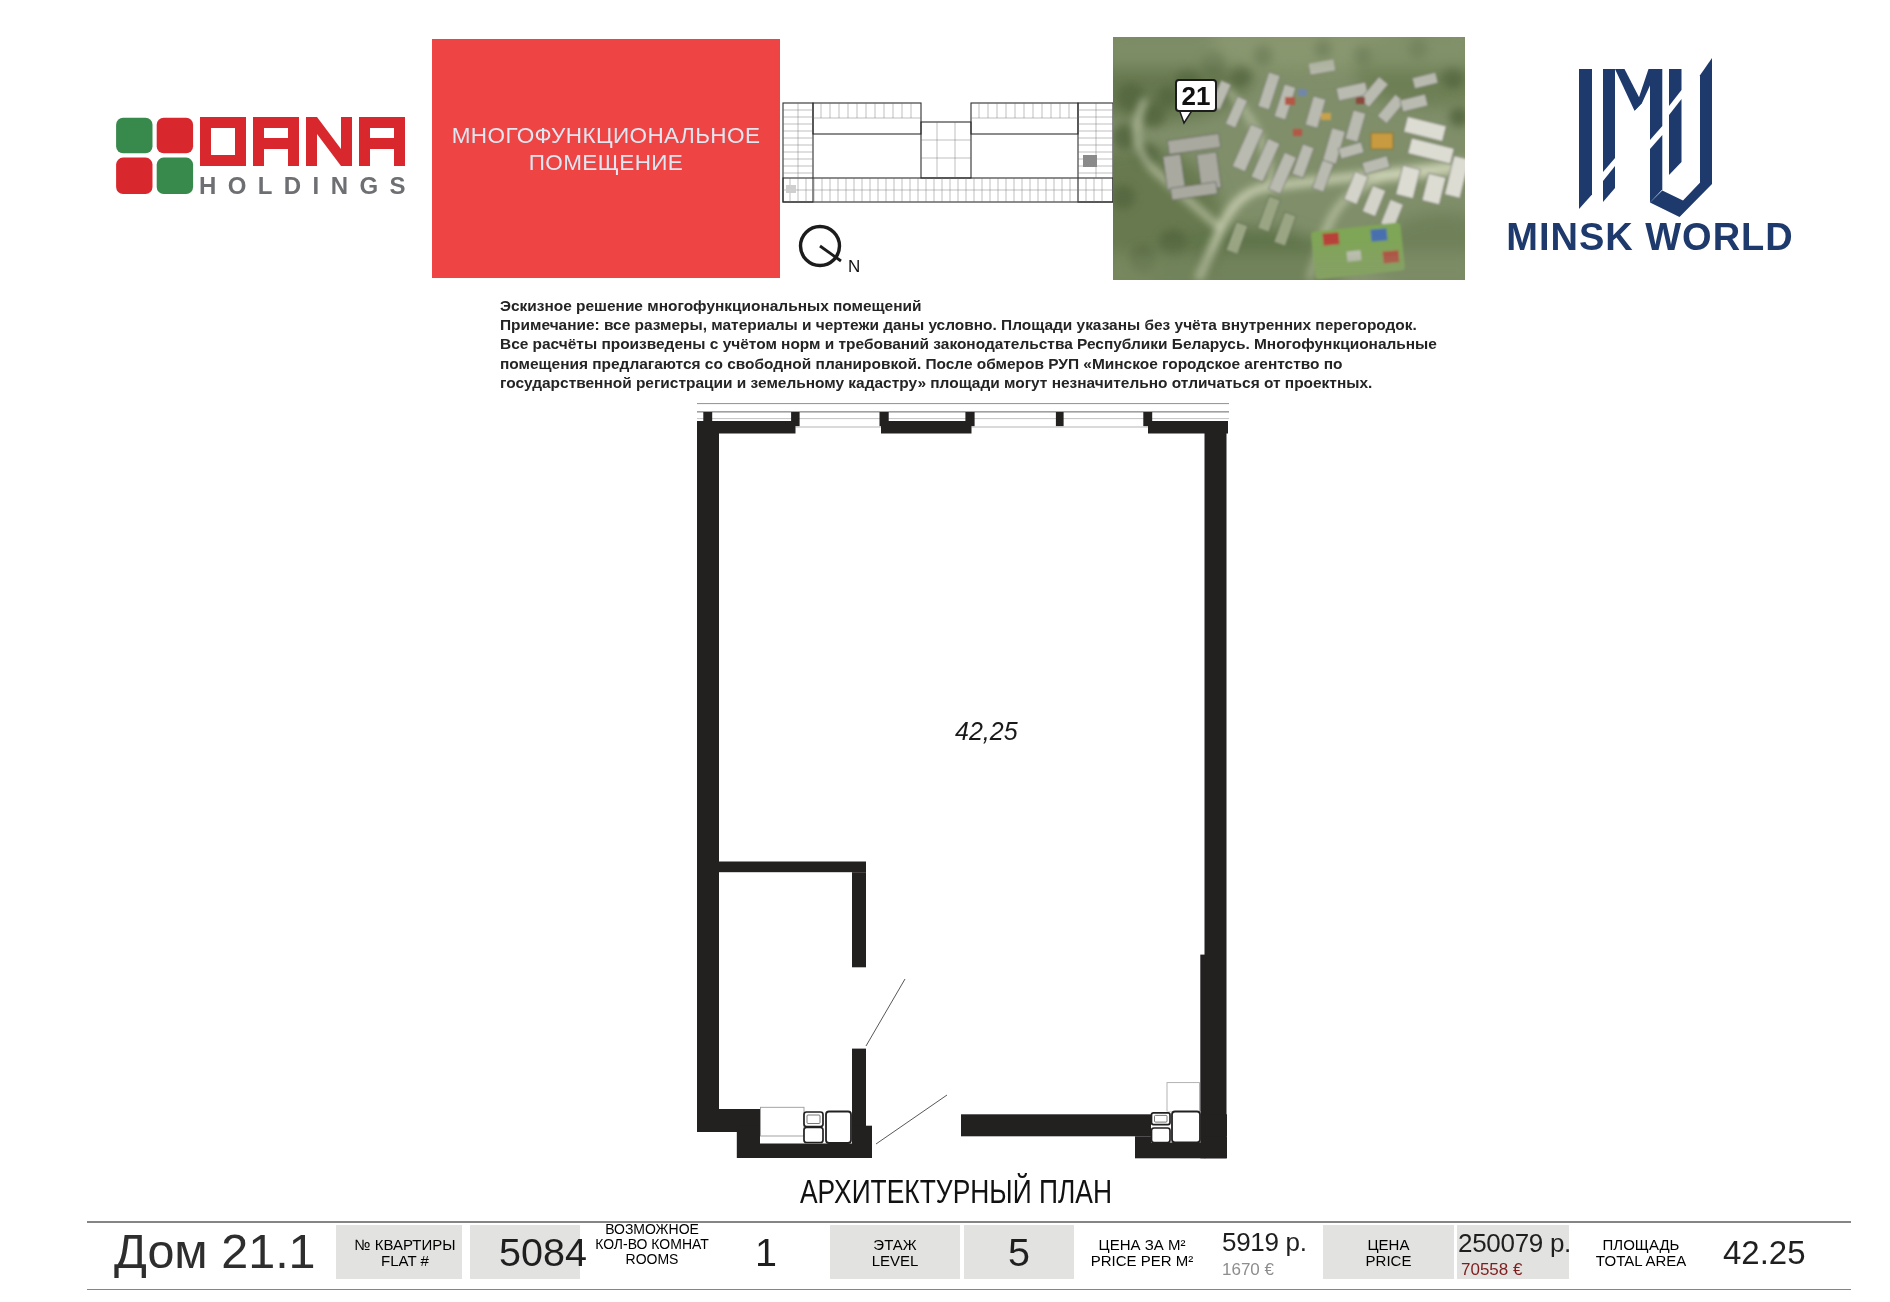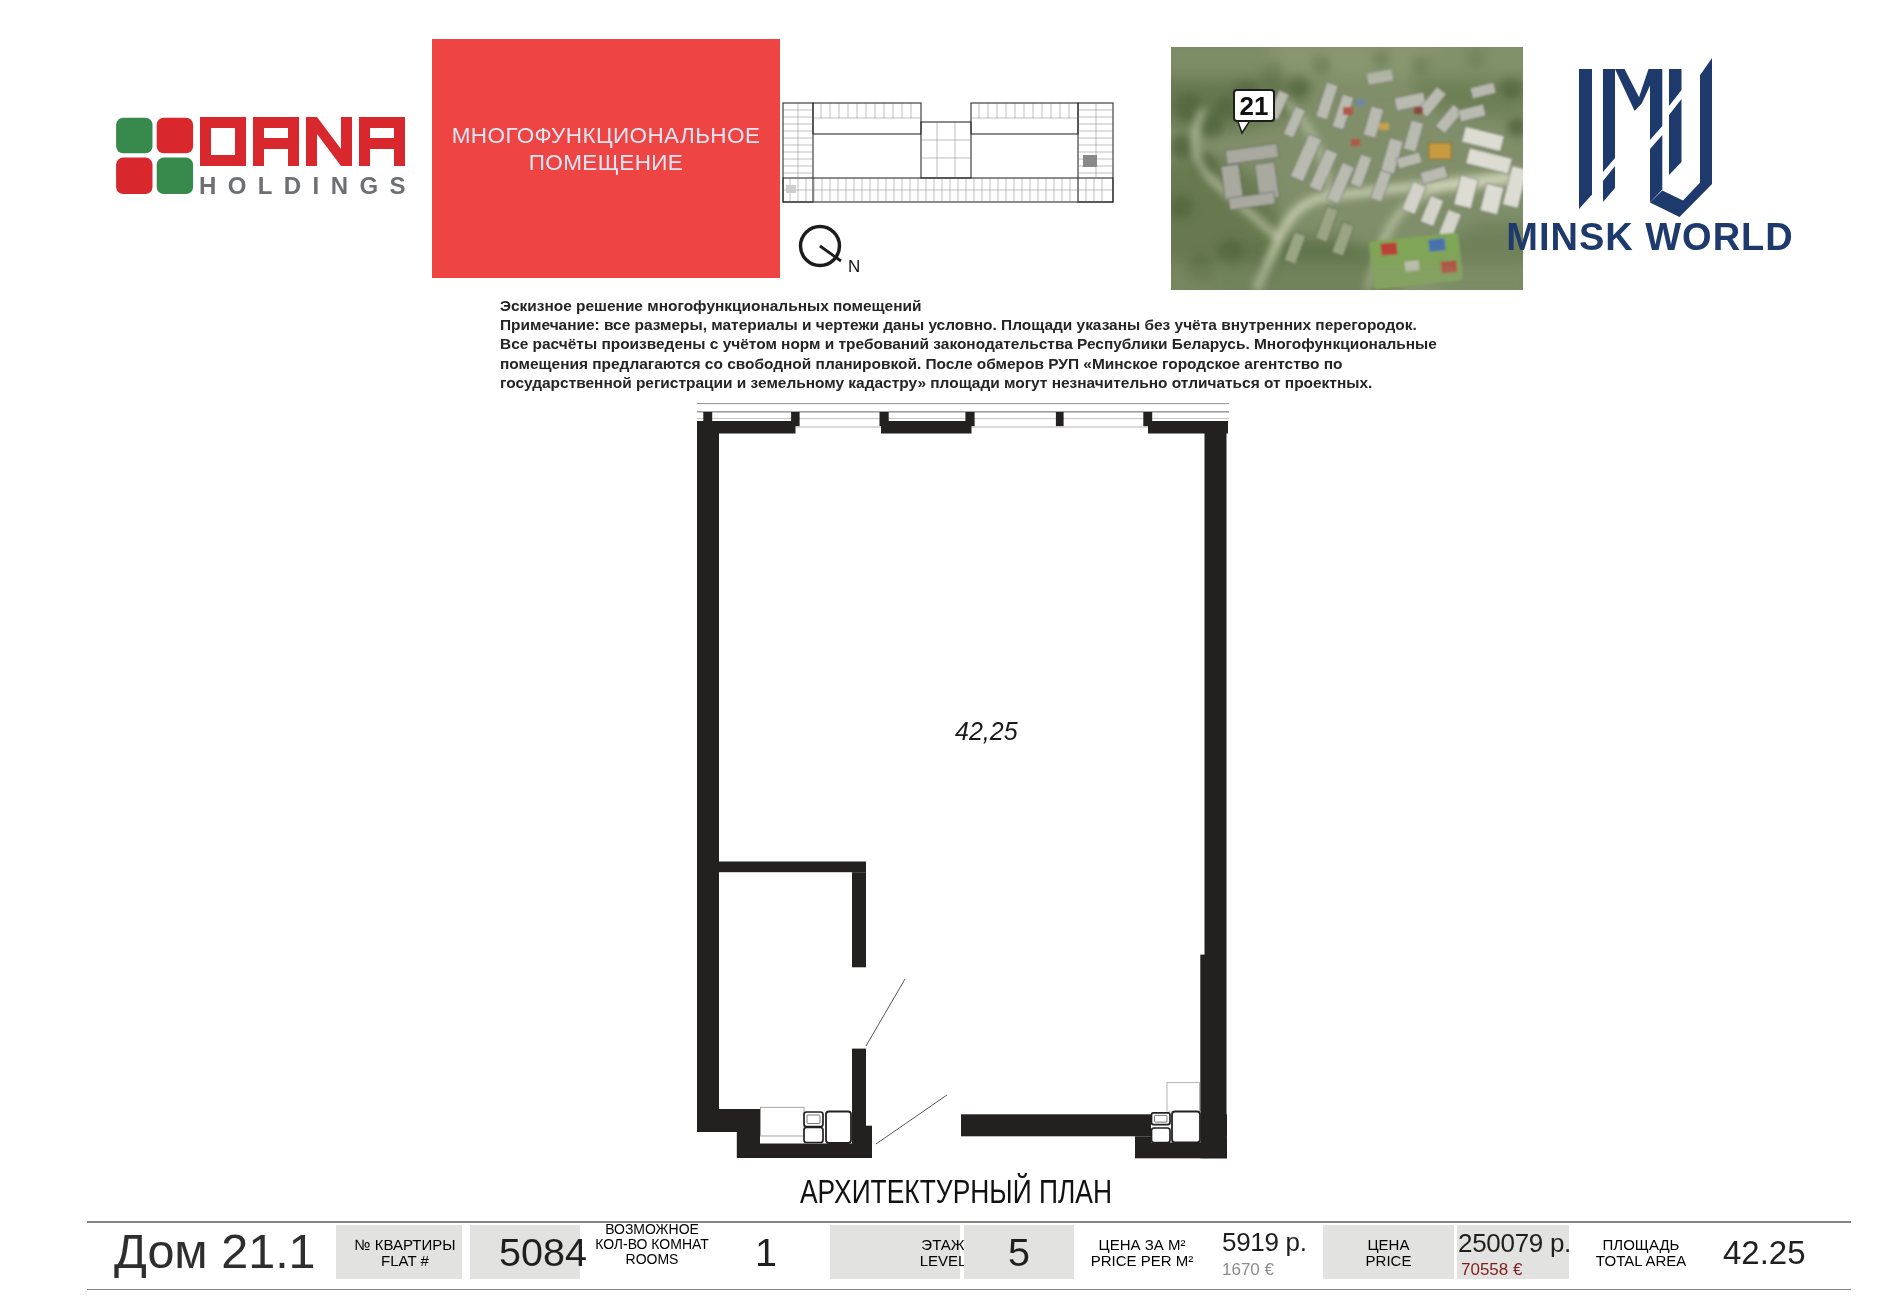--- a/index.html
+++ b/index.html
@@ -60,21 +60,21 @@
   </g>
   <rect x="303" y="60" width="14" height="12" fill="#8a8a8a"></rect>
   <rect x="6" y="90" width="10" height="8" fill="#cfcfcf"></rect>
 
   <circle cx="40" cy="151" r="19.5" stroke="#1c1c1c" stroke-width="3.4" fill="none"></circle>
   <line x1="40" y1="151" x2="61" y2="166" stroke="#1c1c1c" stroke-width="2.8"></line>
   <text x="68" y="177" font-size="17" fill="#111" font-family="Liberation Sans">N</text>
 </svg>
 </div>
 
-<div class="abs" style="left:1171px;top:37px;margin-top:10px;">
+<div class="abs" style="left:1113px;top:37px;">
 <svg width="352" height="243" viewBox="0 0 352 243">
   <defs>
     <filter id="b8" x="-40%" y="-40%" width="180%" height="180%">
           <feGaussianBlur stdDeviation="8"></feGaussianBlur>
         </filter>
     <filter id="b4" x="-40%" y="-40%" width="180%" height="180%">
           <feGaussianBlur stdDeviation="4"></feGaussianBlur>
         </filter>
     <filter id="b1" x="-40%" y="-40%" width="180%" height="180%">
           <feGaussianBlur stdDeviation="1.2"></feGaussianBlur>
@@ -305,21 +305,21 @@
 
 <div class="abs" style="left:336px;top:1225px;width:126px;height:54px;background:#e2e2e0;"></div>
 <div class="abs glab nw" style="left:336px;top:1237px;width:138px;font-size:15px;line-height:15.5px;">№ КВАРТИРЫ<br>FLAT #</div>
 <div class="abs" style="left:470px;top:1225px;width:110px;height:54px;background:#e2e2e0;"></div>
 <div class="abs nw" style="left:470px;top:1233px;width:110px;text-align:center;font-size:39.5px;line-height:39.5px;color:#1f1f1f;margin-left:18px;">5084</div>
 
 <div class="abs glab nw" style="left:590px;top:1222px;width:124px;font-size:14px;line-height:15.2px;">ВОЗМОЖНОЕ<br>КОЛ-ВО КОМНАТ<br>ROOMS</div>
 <div class="abs nw" style="left:711px;top:1233px;width:110px;text-align:center;font-size:39.5px;line-height:39.5px;color:#1f1f1f;">1</div>
 
 <div class="abs" style="left:830px;top:1225px;width:130px;height:54px;background:#e2e2e0;"></div>
-<div class="abs glab nw" style="left:878px;top:1237px;width:130px;font-size:15px;line-height:15.5px;">ЭТАЖ<br>LEVEL</div>
+<div class="abs glab nw" style="left:830px;top:1237px;width:130px;font-size:15px;line-height:15.5px;">ЭТАЖ<br>LEVEL</div>
 <div class="abs" style="left:964px;top:1225px;width:110px;height:54px;background:#e2e2e0;"></div>
 <div class="abs nw" style="left:964px;top:1233px;width:110px;text-align:center;font-size:39.5px;line-height:39.5px;color:#1f1f1f;">5</div>
 
 <div class="abs glab nw" style="left:1080px;top:1237px;width:124px;font-size:15px;line-height:15.5px;">ЦЕНА ЗА М²<br>PRICE PER M²</div>
 <div class="abs nw" style="left:1222px;top:1229px;font-size:26px;line-height:26px;letter-spacing:-0.3px;color:#1f1f1f;">5919 р.</div>
 <div class="abs nw" style="left:1222px;top:1261px;font-size:17px;line-height:17px;color:#8d8d8d;">1670 €</div>
 
 <div class="abs" style="left:1323px;top:1225px;width:131px;height:54px;background:#e2e2e0;"></div>
 <div class="abs glab nw" style="left:1323px;top:1237px;width:131px;font-size:15px;line-height:15.5px;">ЦЕНА<br>PRICE</div>
 <div class="abs" style="left:1457px;top:1225px;width:112px;height:54px;background:#e2e2e0;"></div>

